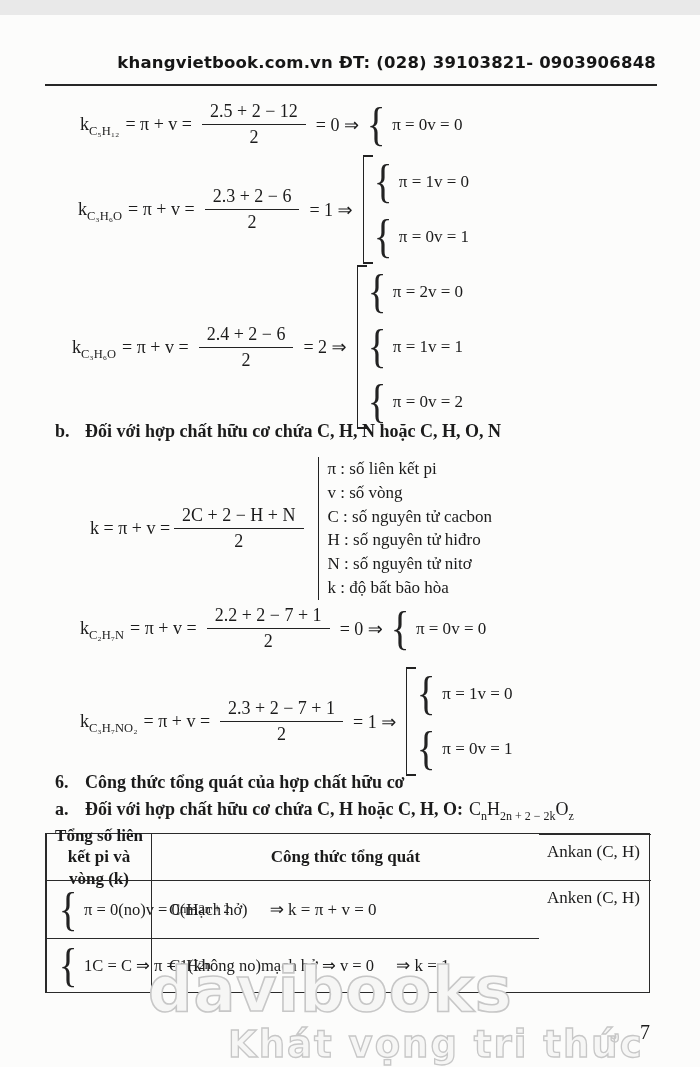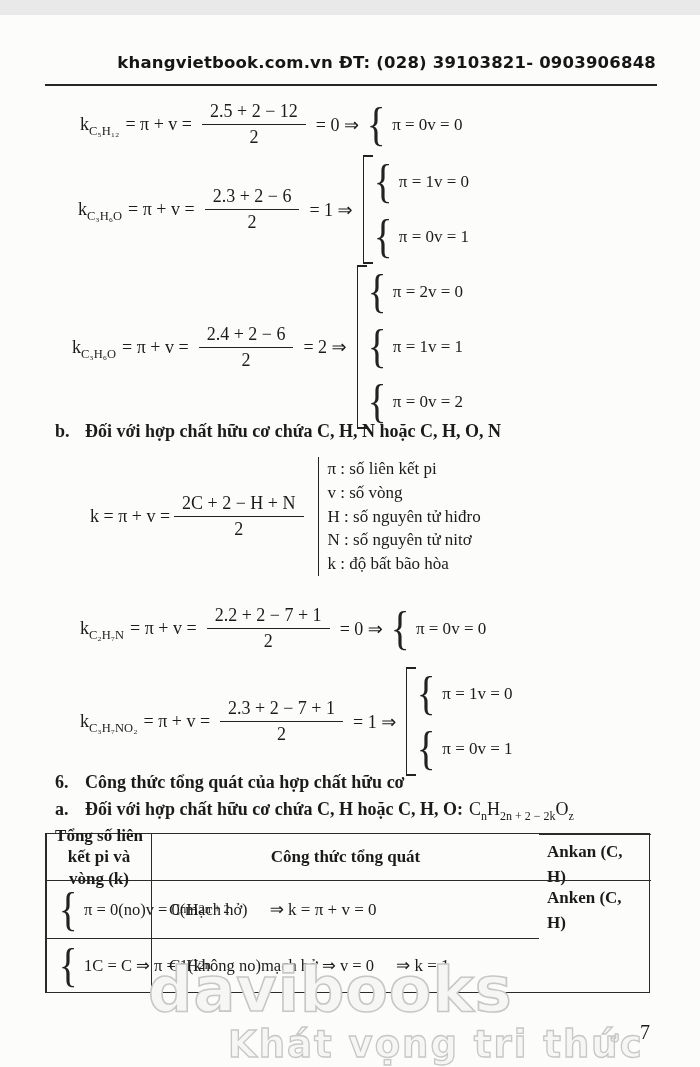--- a/index.html
+++ b/index.html
@@ -51,21 +51,21 @@
   .heading .hnum { width:30px; }
   .heading .formula { font-weight:normal; margin-left:6px; }
   .heading .formula sub { font-size:12px; }
 
   
   .tbl { position:absolute; left:45px; top:818px; width:605px; box-sizing:border-box;
     display:grid; grid-template-columns:105px 388px 112px; grid-template-rows:46px 58px 54px;
     border:1.9px solid #2a2a2a; }
   .cell { box-sizing:border-box; display:flex; align-items:center;
     border-top:1.4px solid #2a2a2a; border-left:1.4px solid #2a2a2a; font-size:17px; }
-  .cell.no-t { border-top:none; } .cell.no-l { border-left:none;font-weight:bold; }
+  .cell.no-t { border-top:none; } .cell.no-l { border-left:none; }
   .cell.th { justify-content:center; text-align:center; font-weight:bold; line-height:1.25; padding:2px 6px; }
   .cell.name { align-items:flex-start; padding:5px 8px 0; line-height:1.45; white-space:normal; }
   .cell.kcol { padding-left:10px; gap:22px; white-space:nowrap; }
   .cell.kcol .clines span { font-size:16.5px; }
   .cell.fcol { padding-left:17px; }
   .cell.fcol sub { font-size:12px; }
 
   
   .wm { position:absolute; font-family:"DejaVu Sans", sans-serif; font-weight:bold;
     color:#f6f6f5; -webkit-text-stroke:1.6px #c7c7c7; z-index:3; white-space:nowrap; }
@@ -161,20 +161,21 @@
 
   <div class="eq" style="top:442px; left:90px;">
     <span>k = π + v =</span>
     <span class="frac">
       <span class="num">2C + 2 − H + N</span>
       <span class="den">2</span>
     </span>
     <span class="defs">
       <span>π : số liên kết pi</span>
       <span>v : số vòng</span>
+      <span>C : số nguyên tử cacbon</span>
       <span>H : số nguyên tử hiđro</span>
       <span>N : số nguyên tử nitơ</span>
       <span>k : độ bất bão hòa</span>
     </span>
   </div>
 
   <div class="eq" style="top:590px; left:80px;">
     <span><span>k</span><sub>C₂H₇N</sub></span>
     <span class="rel">= π + v =</span>
     <span class="frac">

